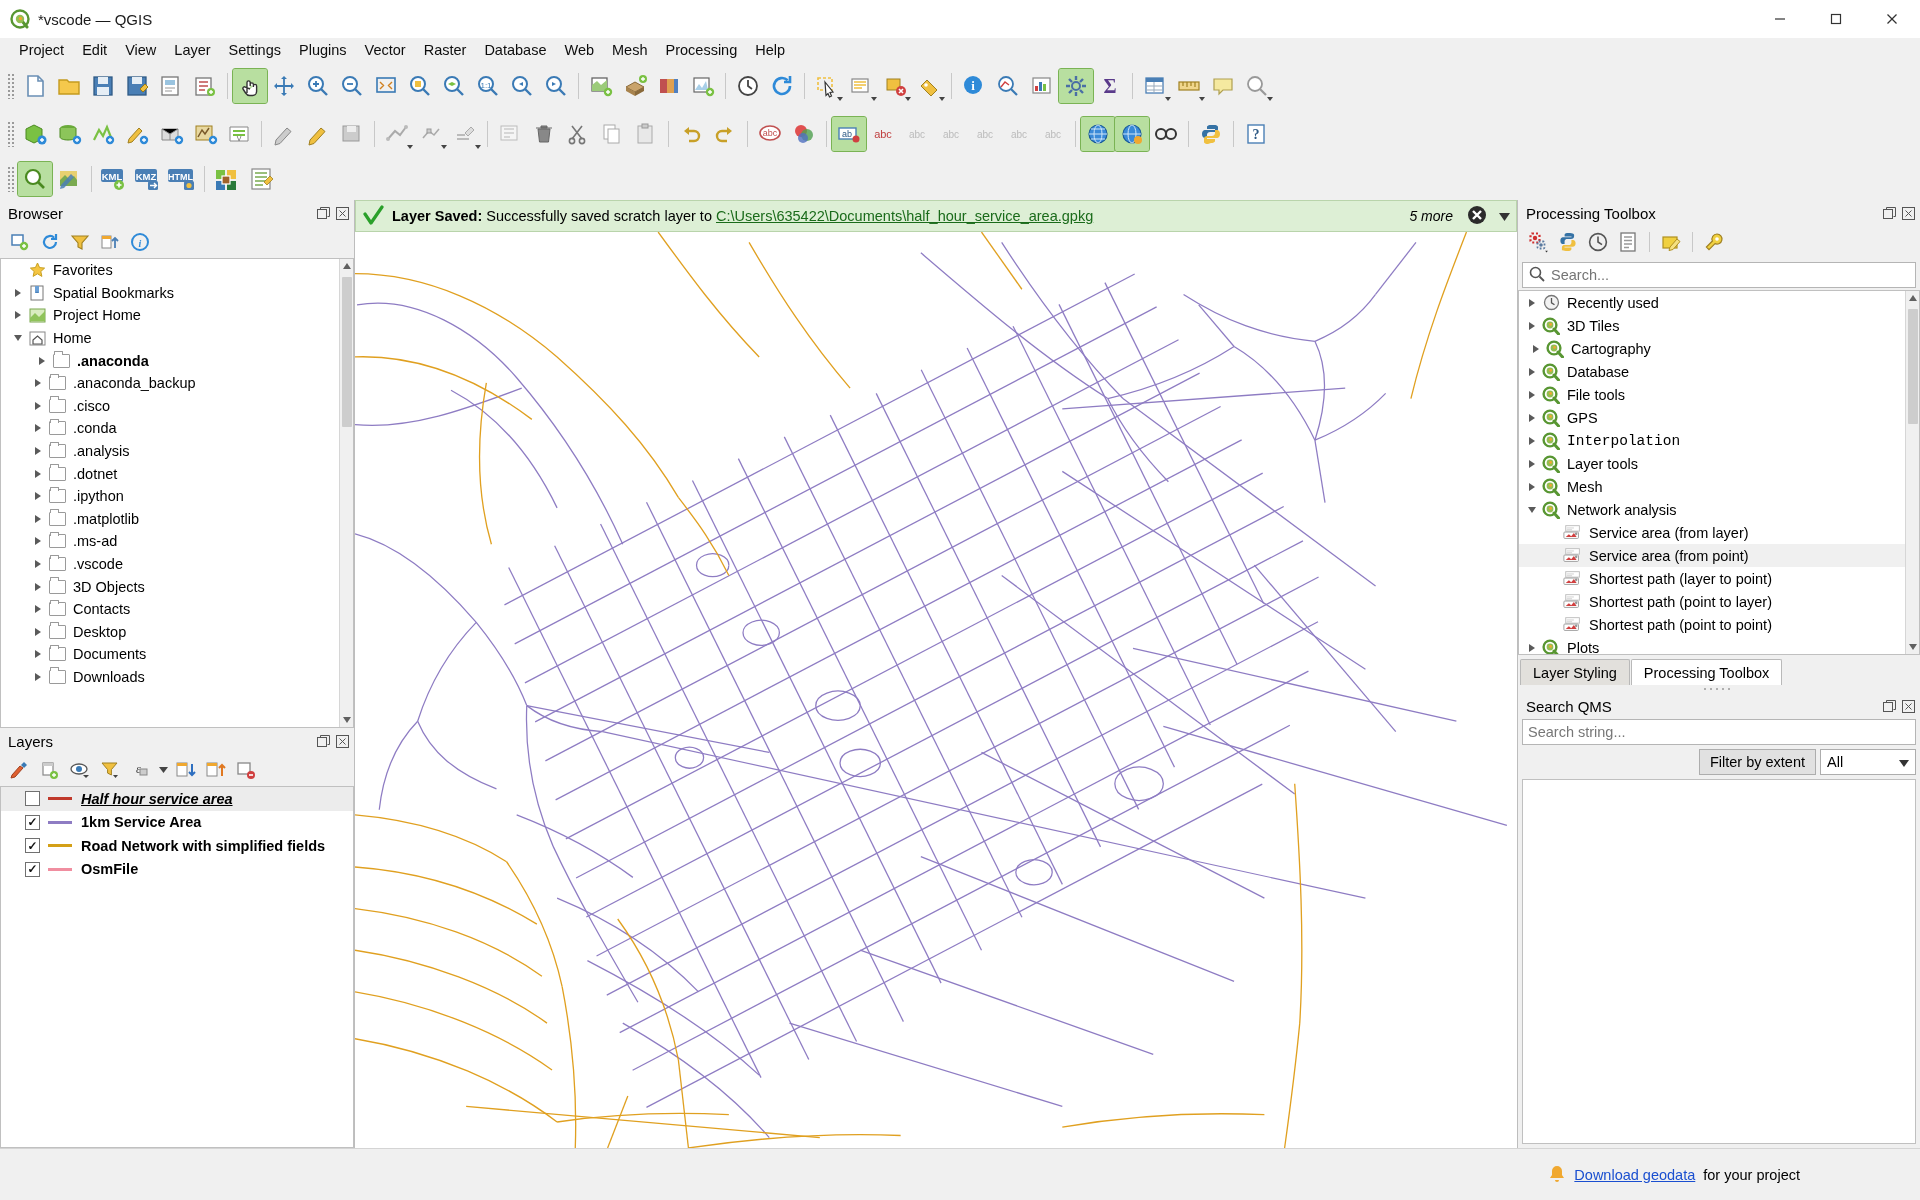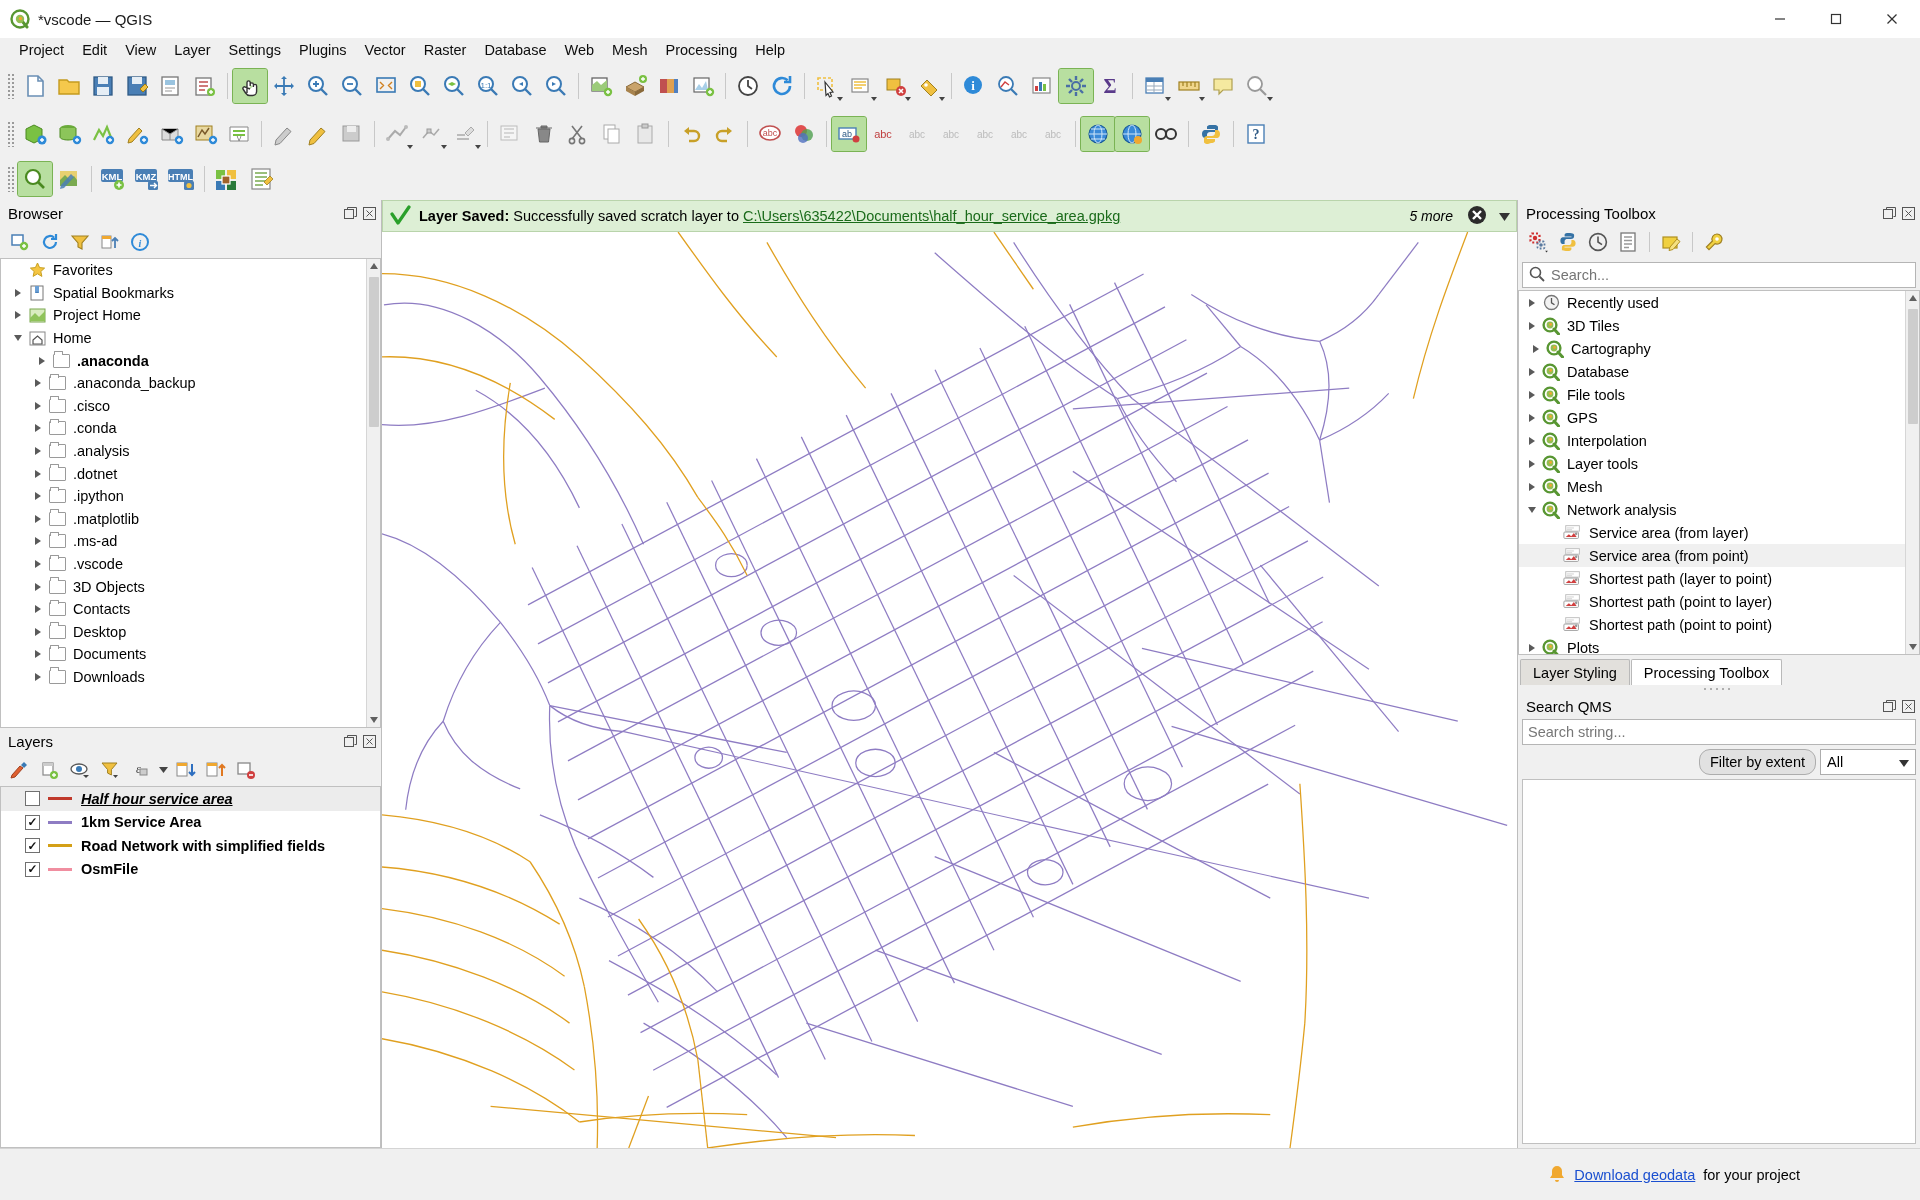--- a/index.html
+++ b/index.html
@@ -29,21 +29,21 @@
   .tbtn.active{background:#b8dfa0;outline:1px solid #7ab354;}
   .tbtn svg{display:block;}
   .sep{width:1px;height:26px;background:#c8c8c8;margin:0 5px;}
   .grip{width:8px;height:26px;margin:0 3px;
      background-image:radial-gradient(circle,#9a9a9a 1px,transparent 1px);
      background-size:4px 4px;background-position:0 0;}
   .caret{position:absolute;right:1px;bottom:2px;width:0;height:0;border-left:3.5px solid transparent;border-right:3.5px solid transparent;border-top:4px solid #444;}
   
   #work{display:flex;height:calc(1200px - 38px - 24px - 48px - 48px - 42px - 52px);}
   
-  #leftdock{width:382px;background:#f0f0f0;display:flex;flex-direction:column;border-right:1px solid #bdbdbd;}
+  #leftdock{width:355px;background:#f0f0f0;display:flex;flex-direction:column;border-right:1px solid #bdbdbd;}
   .dock-title{height:26px;display:flex;align-items:center;padding:0 4px 0 8px;font-size:15px;}
   .dock-title .dt-label{flex:1;}
   .dock-title .dt-btn{width:16px;height:16px;margin-left:3px;display:flex;align-items:center;justify-content:center;}
   .dock-tools{height:32px;display:flex;align-items:center;padding-left:6px;gap:2px;}
   .dbtn{width:28px;height:26px;display:flex;align-items:center;justify-content:center;border-radius:2px;position:relative;}
   .tree{background:#fff;border:1px solid #c0c0c0;flex:1;overflow:hidden;position:relative;font-size:14.5px;}
   .trow{height:22.6px;display:flex;align-items:center;white-space:nowrap;}
   .tw{width:18px;display:flex;align-items:center;justify-content:center;}
   .arrow-r{width:0;height:0;border-top:4px solid transparent;border-bottom:4px solid transparent;border-left:6px solid #5a5a5a;}
   .arrow-d{width:0;height:0;border-left:4px solid transparent;border-right:4px solid transparent;border-top:6px solid #5a5a5a;}
@@ -76,21 +76,21 @@
   .ptree{background:#fff;border:1px solid #c0c0c0;flex:1;position:relative;overflow:hidden;}
   .prow{height:23px;display:flex;align-items:center;white-space:nowrap;font-size:14.5px;padding-left:4px;}
   .prow.hi{background:#f0f0f0;}
   .searchbox{height:26px;margin:4px 4px 2px 4px;background:#fff;border:1px solid #b5b5b5;display:flex;align-items:center;padding-left:6px;gap:6px;}
   .searchbox input{border:none;outline:none;font-family:inherit;font-size:14.5px;flex:1;color:#666;background:transparent;}
   .tabs{height:30px;display:flex;align-items:flex-end;padding-left:2px;}
   .tab{height:26px;display:flex;align-items:center;padding:0 12px;border:1px solid #b9b9b9;border-bottom:none;font-size:14.5px;background:#e2e0dc;margin-right:1px;border-radius:2px 2px 0 0;}
   .tab.active{background:#fff;}
   .qmsrow{display:flex;align-items:center;padding:4px;gap:4px;}
   .qms-input{flex:1;height:26px;border:1px solid #b5b5b5;background:#fff;display:flex;align-items:center;padding-left:5px;color:#777;font-size:14.5px;}
-  .btn{height:26px;border:1px solid #adadad;background:#e1e1e1;display:flex;align-items:center;padding:0 10px;font-size:14.5px;border-radius:11px;}
+  .btn{height:26px;border:1px solid #adadad;background:#e1e1e1;display:flex;align-items:center;padding:0 10px;font-size:14.5px;border-radius:0;}
   .combo{height:26px;border:1px solid #adadad;background:#fff;display:flex;align-items:center;justify-content:space-between;padding:0 6px;font-size:14.5px;width:96px;}
   .qms-results{flex:1;background:#fff;border:1px solid #c0c0c0;margin:0 4px 4px 4px;}
   
   #statusbar{height:52px;background:#f0f0f0;display:flex;align-items:center;position:relative;border-top:1px solid #d4d4d4;}
   #geodata{position:absolute;right:120px;top:0;height:52px;display:flex;align-items:center;gap:8px;font-size:14.5px;}
   #geodata a{color:#1a4fd0;text-decoration:underline;}
 </style>
 </head>
 <body>
 
@@ -1330,21 +1330,21 @@
             <span class="ticon">
               <svg width="18" height="18" viewBox="0 0 18 18">
                 <circle cx="8" cy="8" r="6.4" fill="none" stroke="#589632" stroke-width="2.4"></circle>
                 <path d="M12 12l4.5 5" stroke="#589632" stroke-width="3" stroke-linecap="round"></path>
                 <circle cx="8" cy="8" r="3.4" fill="#93be52"></circle>
                 <circle cx="8.6" cy="7.4" r="1.4" fill="#f0a830"></circle>
               </svg>
             </span>
             <span>GPS</span>
           </div>
-          <div class="prow" style="">
+          <div class="prow" style=" font-family: Liberation Mono, monospace;">
             <span class="tw">
               <span class="arrow-r"></span>
             </span>
             <span class="ticon">
               <svg width="18" height="18" viewBox="0 0 18 18">
                 <circle cx="8" cy="8" r="6.4" fill="none" stroke="#589632" stroke-width="2.4"></circle>
                 <path d="M12 12l4.5 5" stroke="#589632" stroke-width="3" stroke-linecap="round"></path>
                 <circle cx="8" cy="8" r="3.4" fill="#93be52"></circle>
                 <circle cx="8.6" cy="7.4" r="1.4" fill="#f0a830"></circle>
               </svg>

